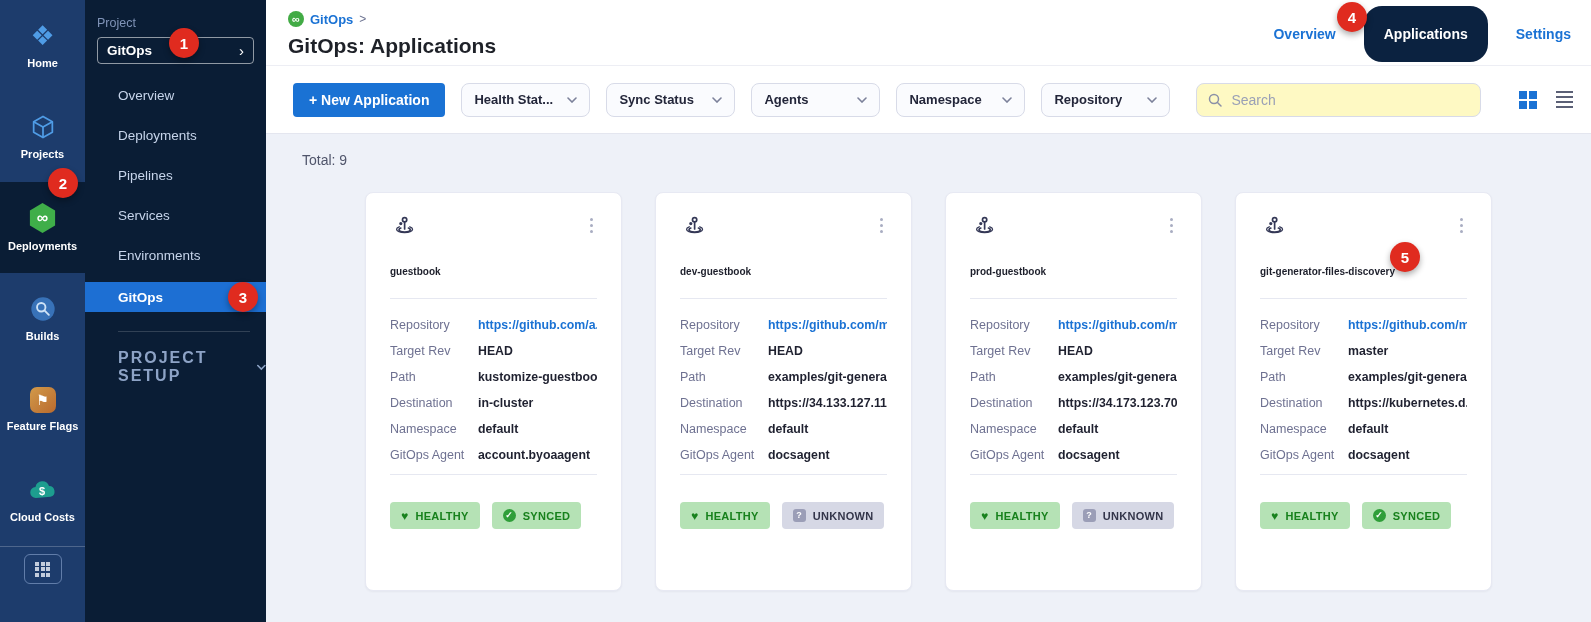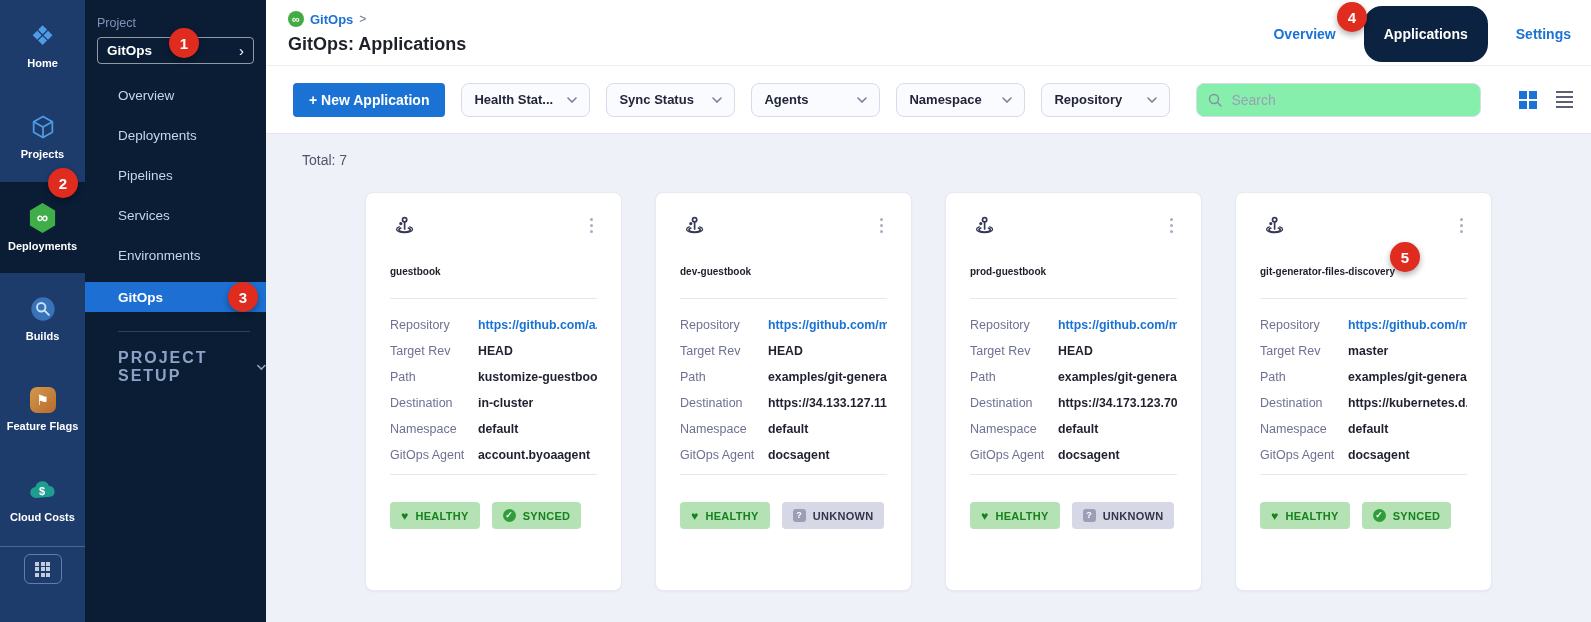--- a/index.html
+++ b/index.html
@@ -35,30 +35,30 @@
   .section-row { margin:17px 0 0 33px; display:flex; align-items:center; gap:14px; cursor:pointer; }
   .section-label { color:#8da3c6; font-size:16px; font-weight:bold; letter-spacing:2px; }
 
   
   .main { flex:1; display:flex; flex-direction:column; background:#eef1f8; min-width:0; }
   .main-header { background:#fff; padding:11px 20px 0 22px; height:66px; border-bottom:1px solid #edeef4; display:flex; justify-content:space-between; }
   .crumb-row { display:flex; align-items:center; gap:6px; }
   .gitops-dot { width:16px; height:16px; border-radius:50%; background:#42ab45; color:#fff; font-size:11px; font-weight:bold; display:flex; align-items:center; justify-content:center; line-height:1; }
   .crumb-link { color:#1a72d4; font-size:13px; font-weight:bold; cursor:pointer; }
   .crumb-sep { color:#6b7290; font-size:12px; }
-  .page-title { margin-top:7px; font-size:18px; font-weight:bold; color:#1e2128; }
+  .page-title { margin-top:7px; font-size:21px; font-weight:bold; color:#1e2128; }
   .tabs { display:flex; align-items:center; gap:28px; margin-top:6px; height:34px; }
   .tab-link { color:#1a72d4; font-size:14px; font-weight:bold; cursor:pointer; }
   .tab-pill { background:#0b2240; color:#fff; font-size:14px; font-weight:bold; padding:20px 20px; border-radius:18px; cursor:pointer; }
 
   .toolbar { background:#fff; border-bottom:1px solid #e4e6ef; height:68px; display:flex; align-items:center; padding:0 14px 0 27px; gap:16px; flex-shrink:0; }
   .btn-primary { background:#1a72d4; color:#fff; border:none; border-radius:4px; height:34px; padding:0 16px; font-size:14px; font-weight:bold; font-family:inherit; cursor:pointer; }
   .filter { width:129px; height:34px; border:1px solid #d8dbe8; background:#fafbfe; border-radius:8px; display:flex; align-items:center; justify-content:space-between; padding:0 12px; cursor:pointer; }
   .filter-label { font-size:13px; font-weight:bold; color:#23263a; white-space:nowrap; overflow:hidden; }
-  .search-box { margin-left:10px; width:285px; height:34px; border:1px solid #d8dbe8; border-radius:8px; background:#86efac; display:flex; align-items:center; padding:0 10px; gap:8px; }
+  .search-box { margin-left:10px; width:285px; height:34px; border:1px solid #d8dbe8; border-radius:8px; background:#fef9c3; display:flex; align-items:center; padding:0 10px; gap:8px; }
   .search-box input { border:none; outline:none; flex:1; font-size:14px; font-family:inherit; color:#3a3e52; background:transparent; }
   .search-box input::placeholder { color:#9aa0b6; }
   .view-toggles { margin-left:auto; display:flex; align-items:center; gap:19px; padding-right:4px; }
   .grid-view { display:grid; grid-template-columns:repeat(2,8px); grid-gap:2px; cursor:pointer; }
   .grid-view span { width:8px; height:8px; background:#1a72d4; }
   .list-view { display:flex; flex-direction:column; gap:2.5px; cursor:pointer; }
   .list-view span { width:17px; height:2.5px; background:#5b6076; }
 
   .content { flex:1; padding:18px 0 0 36px; }
   .total-label { color:#50556b; font-size:14px; }
@@ -239,21 +239,21 @@
         <span class="list-view">
             <span></span>
             <span></span>
             <span></span>
             <span></span>
           </span>
       </div>
     </div>
 
     <div class="content">
-      <div class="total-label">Total: 7</div>
+      <div class="total-label">Total: 9</div>
       <div class="cards-grid">
           <div class="card">
     <div class="card-top">
       <svg class="stroke-icon" width="27" height="27" viewBox="0 0 24 24" fill="none" stroke="#343856" stroke-width="1.5" stroke-linecap="round">
         <circle cx="13" cy="4.2" r="1.9"></circle>
         <path d="M13 6.3 V12.4"></path>
         <circle cx="9.6" cy="7.6" r="0.7"></circle>
         <path d="M9.6 11.6 c-1 .35 -1.6 .9 -1.6 1.5 0 1.1 2.2 2 5 2 s5 -.9 5 -2 c0 -.6 -.6 -1.15 -1.6 -1.5"></path>
         <path d="M7 10.8 c-1.9 .65 -3.1 1.7 -3.1 2.9 0 2.1 4.1 3.8 9.1 3.8 s9.1 -1.7 9.1 -3.8 c0 -1.2 -1.2 -2.25 -3.1 -2.9" transform="scale(0.78) translate(3.6 2.6)"></path>
       </svg>

